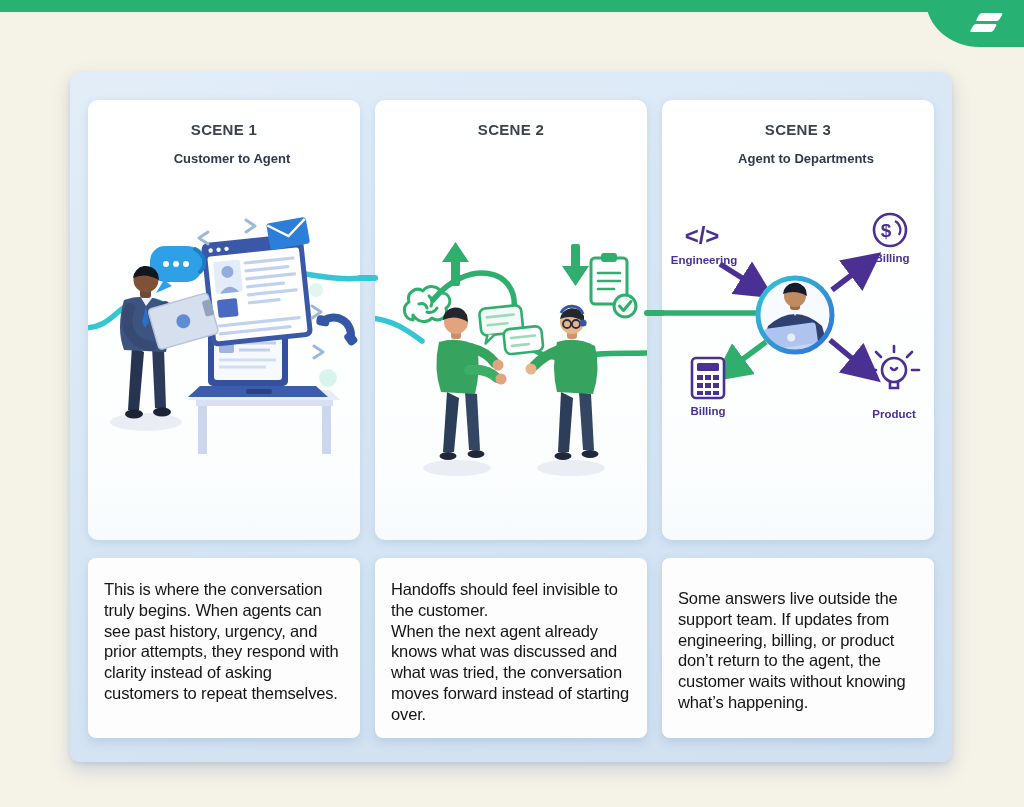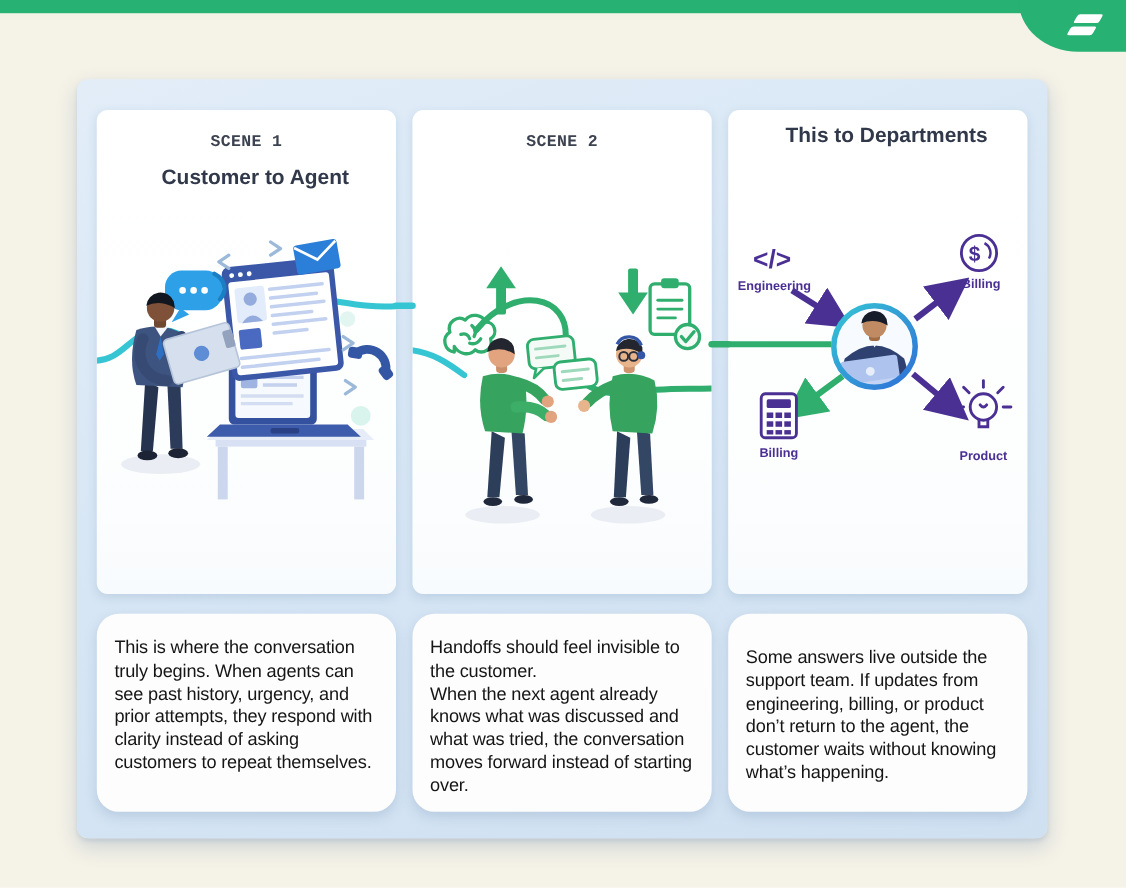--- a/index.html
+++ b/index.html
@@ -31,27 +31,27 @@
     position:absolute; left:18px; top:28px;
     display:grid; grid-template-columns:repeat(3,272px); grid-template-rows:440px 180px;
     column-gap:15px; row-gap:18px;
   }
   .illus-card {
     background:linear-gradient(180deg,#ffffff 0%,#fdfefe 70%,#f8fbfd 100%);
     border-radius:10px; box-shadow:0 3px 9px rgba(110,140,175,.22);
     display:flex; flex-direction:column; overflow:hidden;
   }
   .card-head { height:78px; text-align:center; flex:0 0 auto; }
-  .scene-label { display:block; margin-top:21px; font-size:15px; font-weight:bold; color:#3c4250; letter-spacing:.3px;font-family:Liberation Mono, monospace; }
-  .scene-title { display:block; margin-top:13px; font-size:19px; font-weight:bold; color:#30384a;margin-left:16px; }
+  .scene-label { display:block; margin-top:21px; font-size:15px; font-weight:bold; color:#3c4250; letter-spacing:.3px; }
+  .scene-title { display:block; margin-top:13px; font-size:13px; font-weight:bold; color:#30384a;margin-left:16px; }
   .illus { flex:1 1 auto; position:relative; }
   .illus svg { display:block; width:100%; height:100%; }
 
   .text-card {
-    background:#fdfdfd; border-radius:20px;
+    background:#fdfdfd; border-radius:8px;
     box-shadow:0 4px 10px rgba(110,140,175,.25);
     padding:21px 12px 14px 16px; box-sizing:border-box;
   }
   .desc {
     margin:0; font-size:16.5px; line-height:1.26; color:#151515;
     letter-spacing:-0.15px; white-space:pre-line;
   }
   .connector { position:absolute; height:6px; border-radius:3px; z-index:3; }
   .connector.teal  { left:287px; top:203px; width:21px; background:#36c6d3; }
   .connector.green { left:574px; top:238px; width:21px; background:#2fae6e; }
@@ -261,21 +261,22 @@
               <circle cx="201" cy="106" r="4" fill="none" stroke="#2b2f3a" stroke-width="1.8"></circle>
               <path d="M186,95 a12,12 0 0 1 22,1" fill="none" stroke="#3457a5" stroke-width="3"></path>
               <circle cx="208" cy="105" r="3.6" fill="#3457a5"></circle>
             </g>
           </svg>
         </div>
       </div>
 
       <div class="illus-card" style="grid-column:3;grid-row:1;">
         <div class="card-head">
-          <span class="scene-title">This to Departments</span>
+          <span class="scene-label">SCENE 3</span>
+          <span class="scene-title">Agent to Departments</span>
         </div>
         <div class="illus">
           <svg viewBox="0 0 272 362" preserveAspectRatio="xMidYMid meet">
             <defs>
               <marker id="mPurple" markerWidth="7" markerHeight="7" refX="3.5" refY="3.5" orient="auto">
                 <path d="M0,0 L7,3.5 L0,7 Z" fill="#4b3094"></path>
               </marker>
               <marker id="mGreen" markerWidth="7" markerHeight="7" refX="3.5" refY="3.5" orient="auto">
                 <path d="M0,0 L7,3.5 L0,7 Z" fill="#2fae6e"></path>
               </marker>

